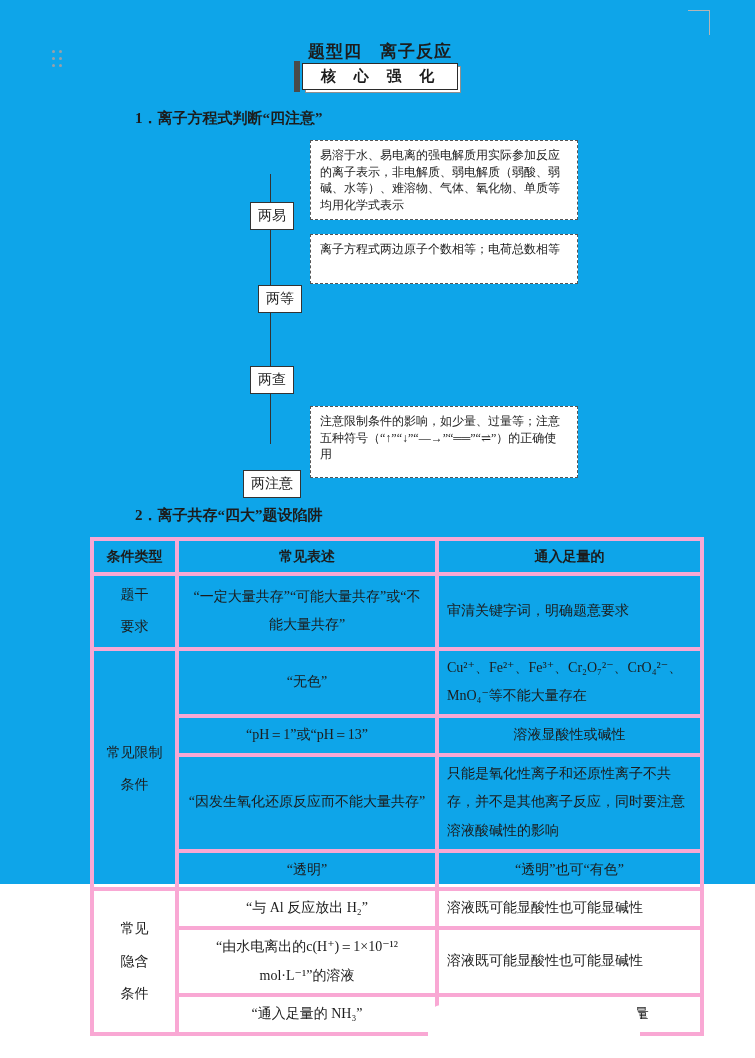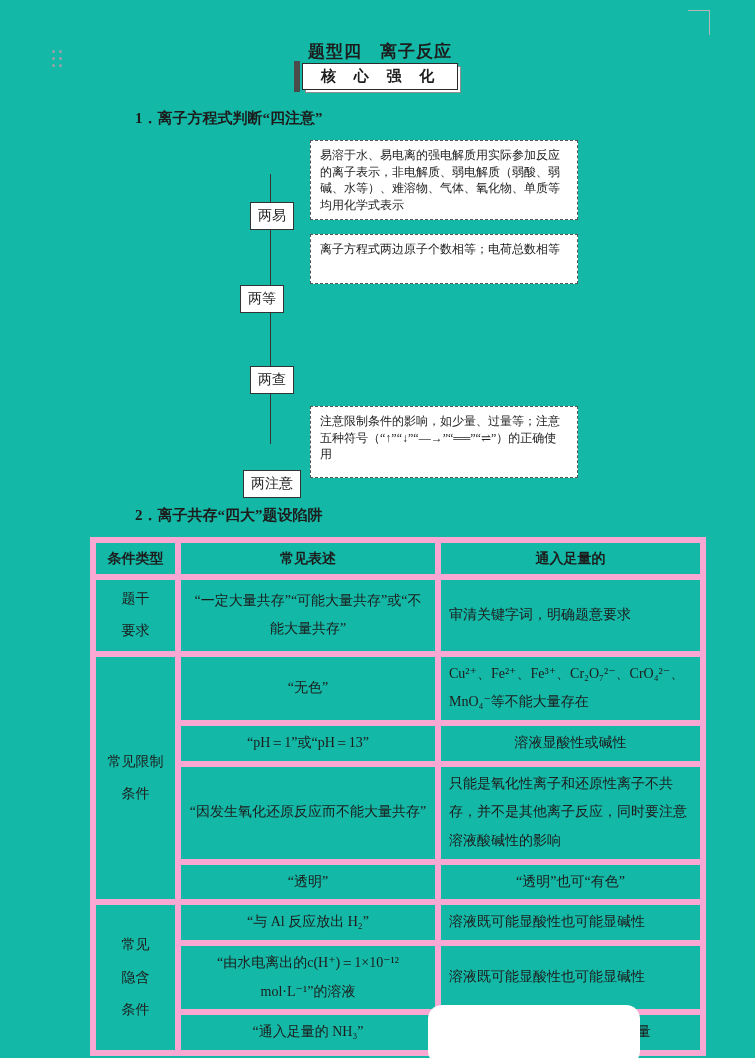--- a/index.html
+++ b/index.html
@@ -2,21 +2,21 @@
 <html><head>
 <meta charset="utf-8">
 <style>
   * { margin:0; padding:0; box-sizing:border-box; }
   html,body { background:#ffffff; }
   body {
     width:755px; height:1058px; overflow:hidden; position:relative;
     font-family:"Liberation Serif","DejaVu Serif",serif;
     color:#1c1c1c;
   }
-  .page { position:relative; width:755px; height:1058px; padding:40px 55px 0 60px; background:#14b8a6; }
+  .page { position:relative; width:755px; height:884px; padding:40px 55px 0 60px; background:#0ea5e9; }
 
   
   .drag-handle { position:absolute; left:52px; top:50px; width:12px; height:19px;
     display:grid; grid-template-columns:3px 3px; grid-auto-rows:3px; gap:4px 4px; }
   .drag-handle i { width:3px; height:3px; background:#9aa0a8; border-radius:50%; }
 
   
   .crop-mark { position:absolute; left:688px; top:10px; width:22px; height:25px;
     border-top:1px solid #b5b5b5; border-right:1px solid #b5b5b5; }
 
@@ -33,32 +33,32 @@
 
   
   .flowchart { position:relative; height:352px; margin-top:12px; }
   .fc-line { position:absolute; left:210px; top:34px; height:270px; width:0;
     border-left:1px solid #333; }
   .fc-label { position:absolute; background:#fff; border:1px solid #333;
     font-size:14px; padding:4px 7px; white-space:nowrap; z-index:2;margin-top:40px; }
   .fc-box { position:absolute; left:250px; width:268px; border:1px dashed #555;
     padding:6px 9px; font-size:12px; line-height:1.38; background:#fff; }
   .fc-l0 { left:190px; top:22px; }
-  .fc-l1 { left:180px; top:105px; }
+  .fc-l1 { left:198px; top:105px; }
   .fc-l2 { left:190px; top:186px; }
   .fc-l3 { left:183px; top:290px; }
   .fc-b0 { top:0px;   min-height:72px; }
   .fc-b1 { top:94px;  min-height:50px; }
   .fc-b2 { top:158px; min-height:82px; }
   .fc-b3 { top:266px; min-height:72px; }
 
   
   .traps-table { border-collapse:collapse; margin:12px 0 0 30px; width:610px;
     font-size:14px; table-layout:fixed; }
-  .traps-table th, .traps-table td { border:6px solid #f9a8d4; padding:3px 8px;
+  .traps-table th, .traps-table td { border:4px solid #f9a8d4; padding:3px 8px;
     text-align:center; vertical-align:middle; line-height:2.05;margin-top:27px; }
   .traps-table th { font-weight:bold; line-height:1.8; }
   .traps-table td.grp { white-space:pre-line; line-height:2.3; }
   .traps-table td.note-l { text-align:left; }
   .col-type { width:85px; } .col-expr { width:260px; } .col-note { width:265px; }
 
   
   .watermark-cover { position:absolute; left:428px; top:1005px; width:212px; height:60px;
     background:#ffffff; border-radius:14px; z-index:5; }
 </style>

